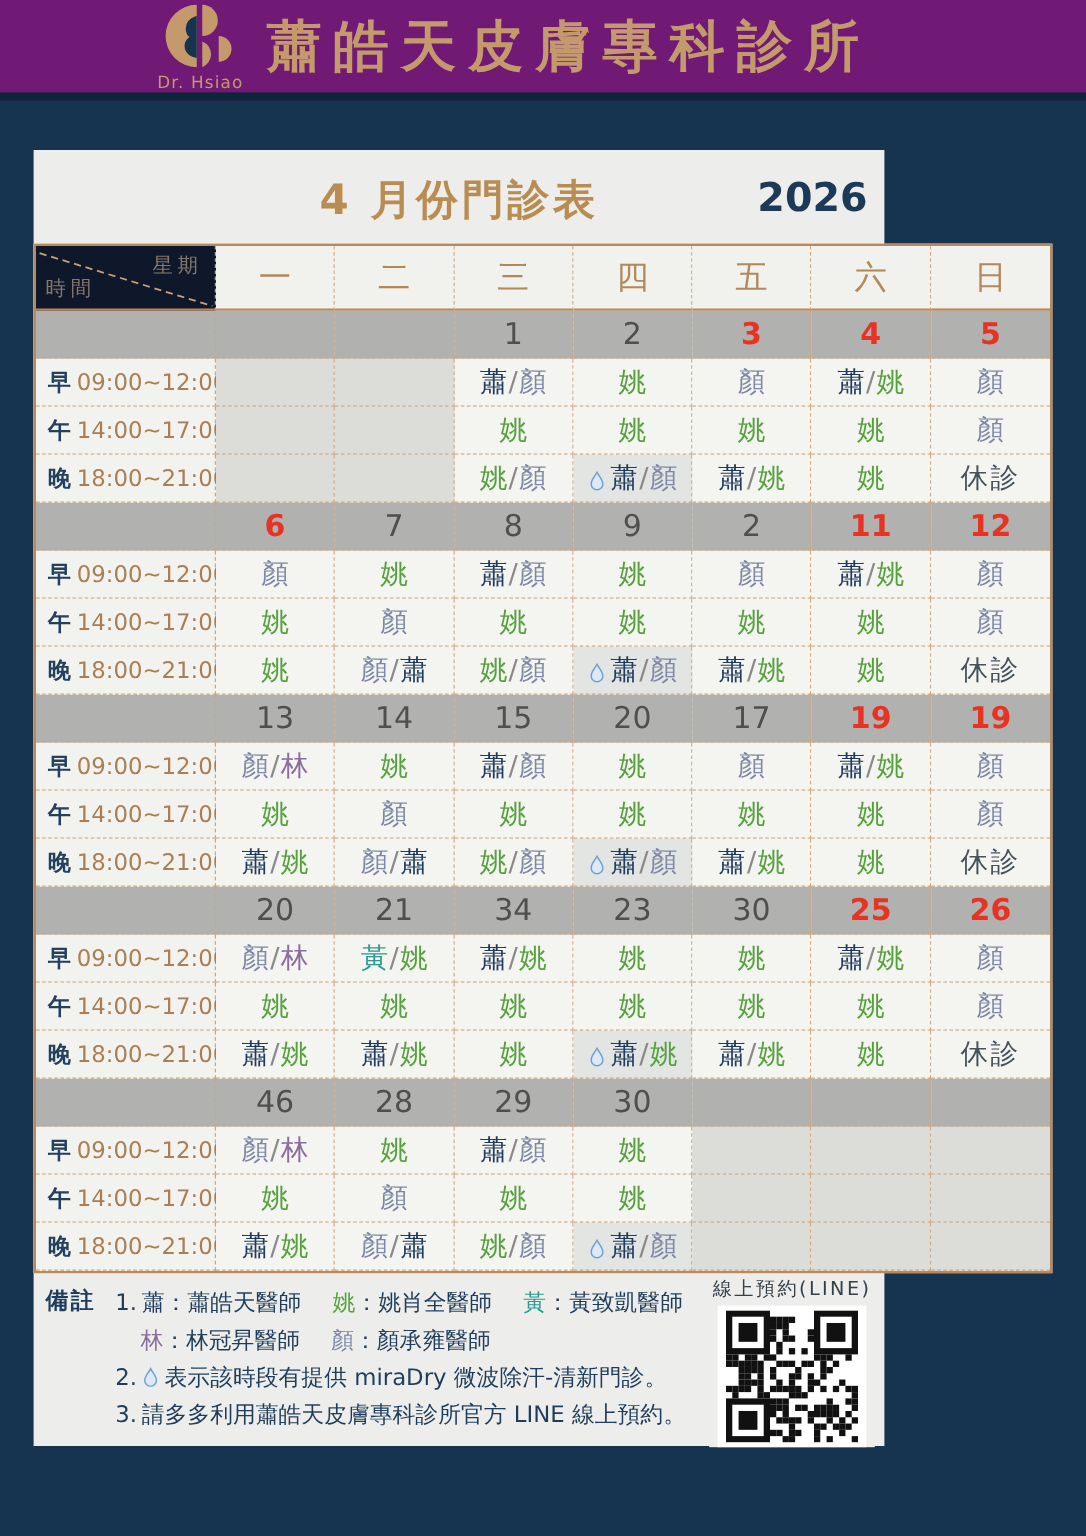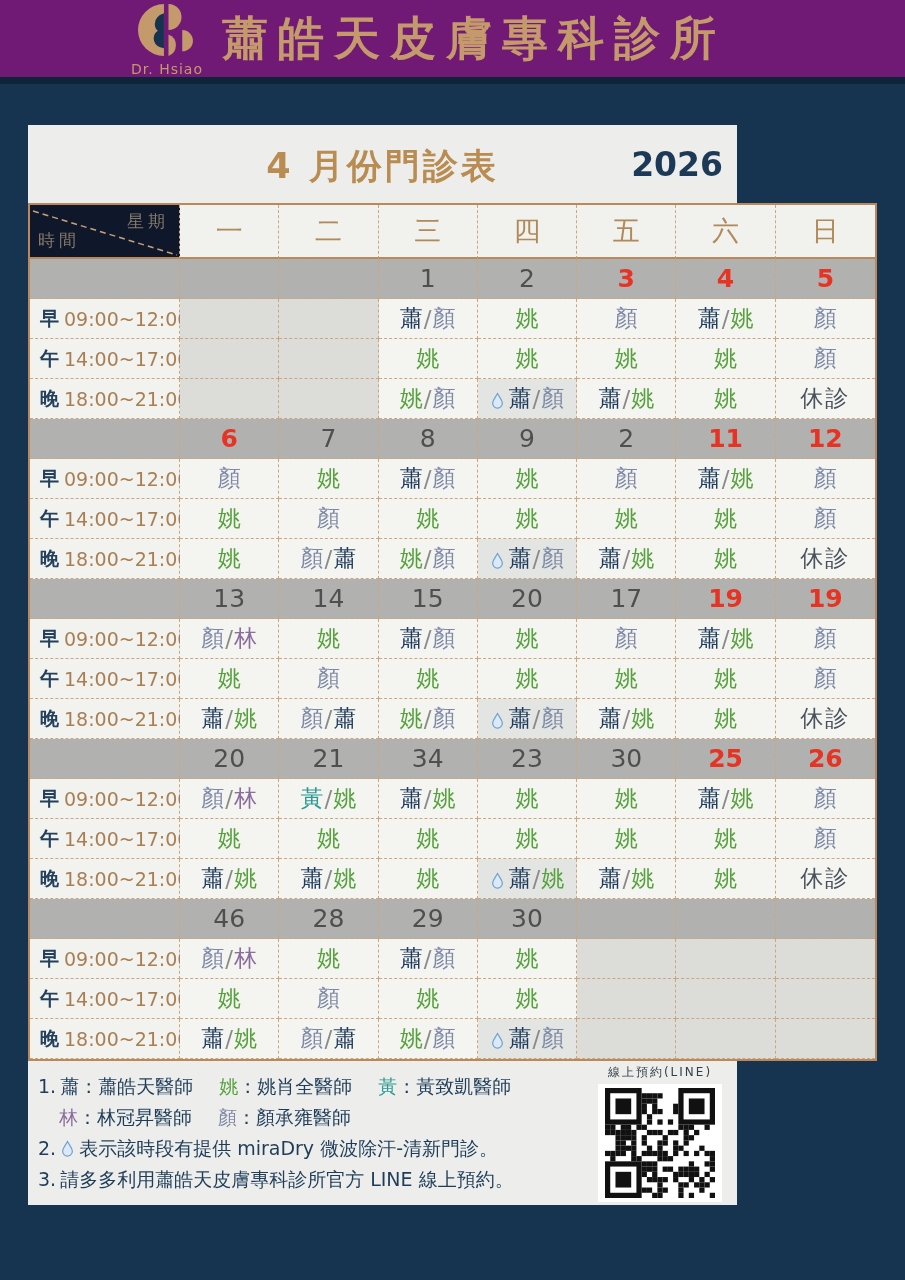--- a/index.html
+++ b/index.html
@@ -53,21 +53,21 @@
   .notes-flex { display:flex; }
   .beizhu { font-weight:600; letter-spacing:2px; margin-right:16px; color:#1f3d5a; }
   .note-line { line-height:31px; white-space:nowrap; }
   .legend-item { margin-right:26px; }
   .legend-item .abbr { font-weight:500; }
   .indent { padding-left:21px; }
   .num { margin-right:4px; }
   .note2 .drop-ico, .note2 svg { top:3px; }
 
   .qr-box { position:absolute; right:8px; top:3px; width:138px; background:#edeeeb; text-align:center; }
-  .qr-label { font-size:12px; color:#33404a; letter-spacing:2px; margin-bottom:3px; }
+  .qr-label { font-size:16px; color:#33404a; letter-spacing:2px; margin-bottom:3px; }
   .qr-white { background:#ffffff; width:124px; height:118px; margin:0 auto; display:flex; align-items:center; justify-content:center; }
 
   
   .footer { position:absolute; left:0; bottom:0; width:905px; height:75px; background:#16334f;
             border-top:5px solid #0d2134; display:flex; align-items:center;
             justify-content:space-between; padding:0 38px; }
   .f-item { color:#c1935f; font-size:19.5px; white-space:nowrap; }
   .f-item .bar { margin:0 8px; opacity:.9; }
 </style>
 </head>
@@ -574,20 +574,21 @@
           <span class="sep">/</span>
           <span style="color:#7d88a6">顏</span>
         </div>
         <div class="cell slot empty"></div>
         <div class="cell slot empty"></div>
         <div class="cell slot empty last"></div>
       </div>
 
     <div class="notes">
       <div class="notes-flex">
+        <div class="beizhu">備註</div>
         <div>
           <div class="note-line" id="legend-line-1"><span class="num">1.</span><span class="legend-item"><span class="abbr" style="color:#1f3c5e">蕭</span>：<span>蕭皓天醫師</span></span><span class="legend-item"><span class="abbr" style="color:#55a13c">姚</span>：<span>姚肖全醫師</span></span><span class="legend-item"><span class="abbr" style="color:#2c9a92">黃</span>：<span>黃致凱醫師</span></span></div>
           <div class="note-line" id="legend-line-2"><span class="indent"></span><span class="legend-item"><span class="abbr" style="color:#8a6d9c">林</span>：<span>林冠昇醫師</span></span><span class="legend-item"><span class="abbr" style="color:#7d88a6">顏</span>：<span>顏承雍醫師</span></span></div>
           <div class="note-line note2" id="note-2"><span class="num">2.</span><svg class="drop-ico" viewBox="0 0 20 24">
                 <path d="M10 2 C7.5 7 3.5 10.5 3.5 15 a6.5 6.5 0 0 0 13 0 C16.5 10.5 12.5 7 10 2 Z" fill="#dde9f6" stroke="#6f9fd4" stroke-width="1.6"></path>
               </svg><span>表示該時段有提供 miraDry 微波除汗-清新門診。</span></div>
           <div class="note-line" id="note-3"><span class="num">3.</span><span>請多多利用蕭皓天皮膚專科診所官方 LINE 線上預約。</span></div>
         </div>
       </div>
       <div class="qr-box">

